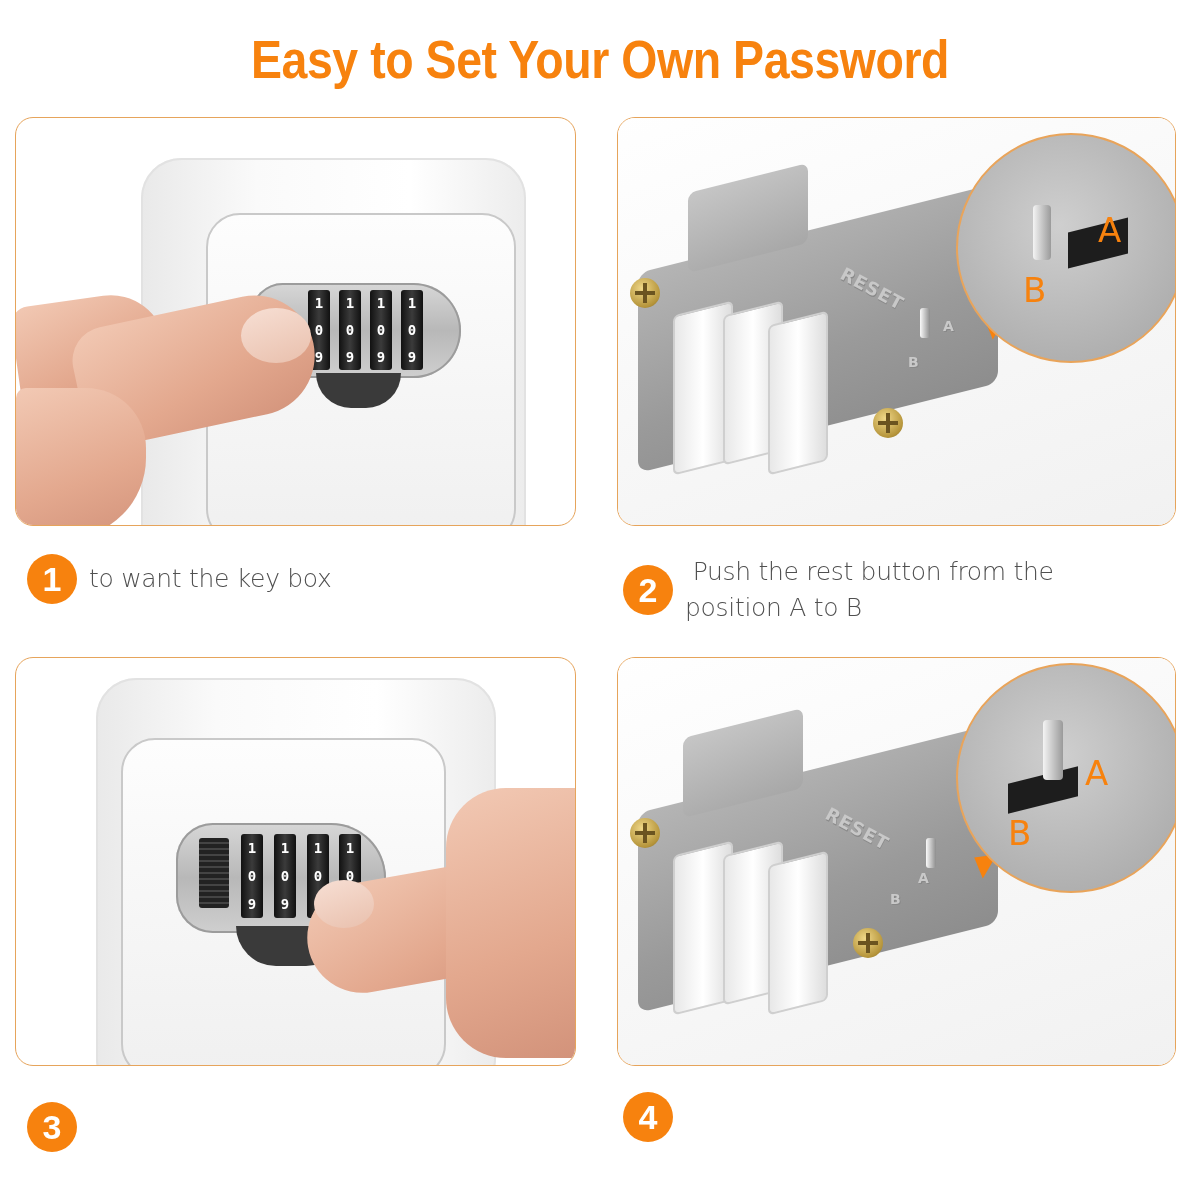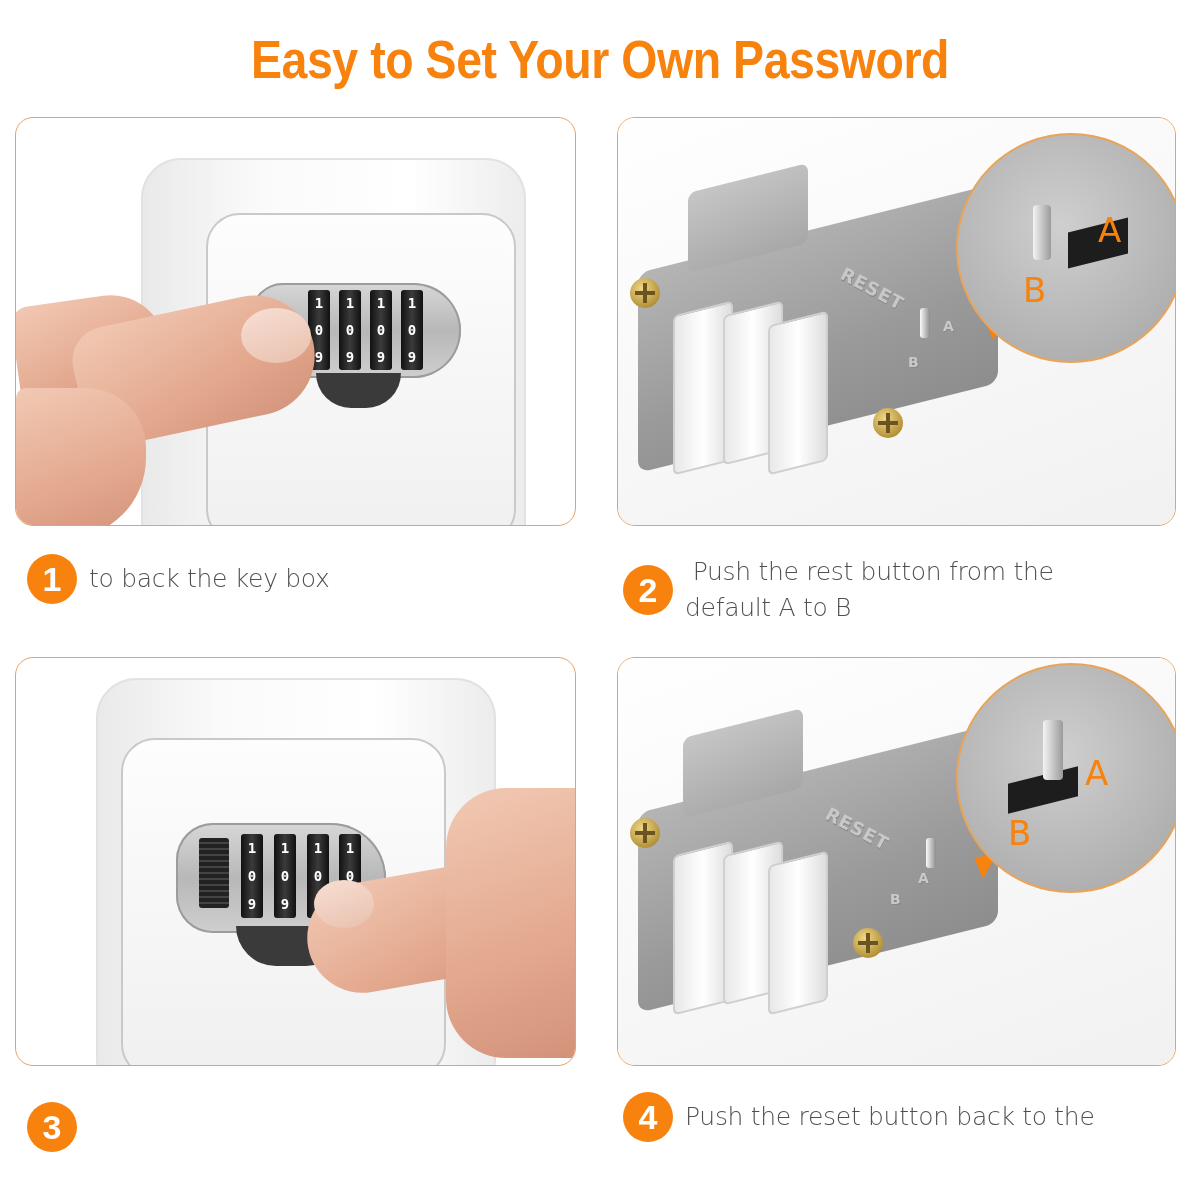--- a/index.html
+++ b/index.html
@@ -171,34 +171,33 @@
     <div class="mag-slot" style="left:50px;top:110px;width:70px;height:30px;"></div>
     <div class="mag-pin" style="left:85px;top:55px;width:20px;height:60px;"></div>
   </div>
   <div class="mag-letter" style="left:467px;top:95px;">A</div>
   <div class="mag-letter" style="left:390px;top:155px;">B</div>
 </div>
 
 <div class="step" id="s1">
   <div class="badge">1</div>
   <div class="step-text">
-    <div>to back the key box</div>
+    <div>to want the key box</div>
   </div>
 </div>
 
 <div class="step" id="s2">
   <div class="badge">2</div>
   <div class="step-text">
     <div style="white-space:pre;"> Push the rest button from the</div>
-    <div>default A to B</div>
+    <div>position A to B</div>
   </div>
 </div>
 
 <div class="step" id="s3">
   <div class="badge">3</div>
 </div>
 
 <div class="step" id="s4">
   <div class="badge">4</div>
   <div class="step-text">
-    <div>Push the reset button back to the</div>
   </div>
 </div>
 
 </body></html>

